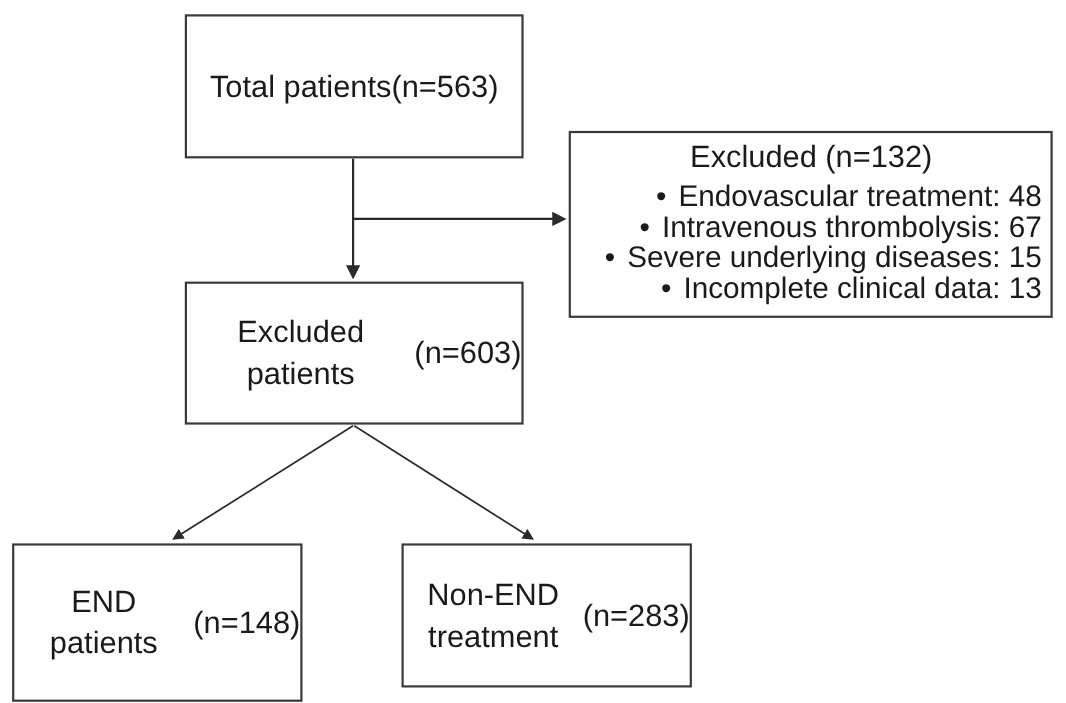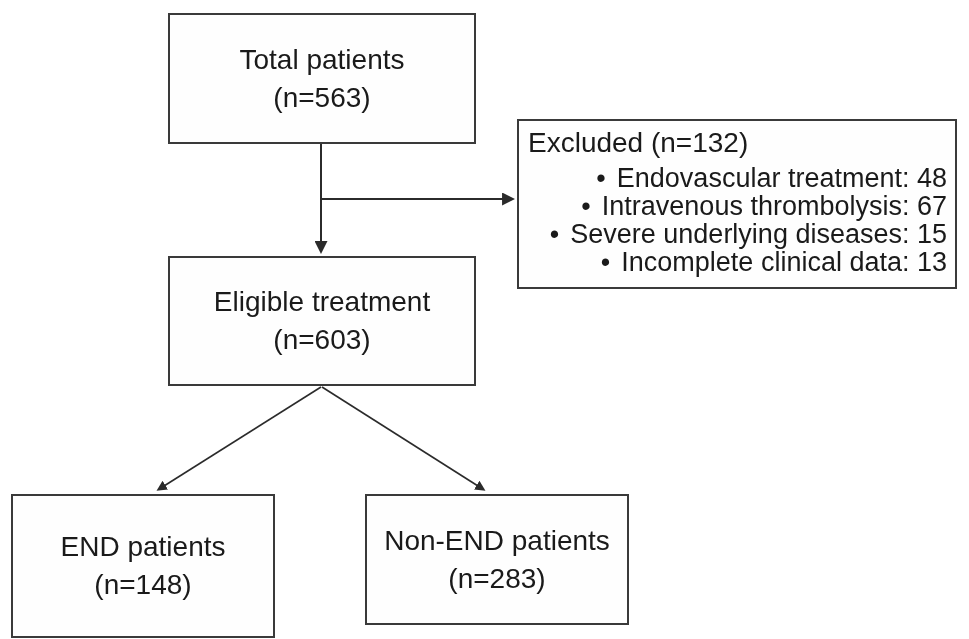--- a/index.html
+++ b/index.html
@@ -17,21 +17,21 @@
     overflow: hidden;
   }
   .box {
     position: absolute;
     box-sizing: border-box;
     background: #fefefe;
     border: 2px solid #3a3a3a;
   }
   .center-box {
     display: flex;
-    flex-direction: column;
+    flex-direction: row;
     align-items: center;
     justify-content: center;
     text-align: center;
     font-size: 28px;
     line-height: 38px;
   }
   #box-total    { left: 168px; top: 13px;  width: 308px; height: 131px; }
   #box-eligible { left: 168px; top: 256px; width: 308px; height: 130px; }
   #box-end      { left: 11px;  top: 494px; width: 264px; height: 144px; }
   #box-nonend   { left: 365px; top: 494px; width: 264px; height: 131px; }
@@ -39,20 +39,21 @@
   #box-excluded {
     left: 517px; top: 119px; width: 440px; height: 170px;
     padding: 7px 8px 6px 9px;
     font-size: 27px;
   }
   .excluded-title {
     font-size: 28px;
     line-height: 30px;
     margin-bottom: 6px;
     white-space: nowrap;
+    text-align: center;
   }
   .excluded-list {
     padding-left: 5px;
   }
   .excluded-item {
     line-height: 28px;
     white-space: nowrap;
     text-align: right;
   }
   .bullet {
@@ -97,27 +98,27 @@
     <div class="excluded-title">Excluded (n=132)</div>
     <div class="excluded-list">
       <div class="excluded-item"><span class="bullet">•</span><span>Endovascular treatment: 48</span></div>
       <div class="excluded-item"><span class="bullet">•</span><span>Intravenous thrombolysis: 67</span></div>
       <div class="excluded-item"><span class="bullet">•</span><span>Severe underlying diseases: 15</span></div>
       <div class="excluded-item"><span class="bullet">•</span><span>Incomplete clinical data: 13</span></div>
     </div>
   </div>
 
   <div class="box center-box" id="box-eligible">
-    <div>Eligible treatment</div>
+    <div>Excluded patients</div>
     <div>(n=603)</div>
   </div>
 
   <div class="box center-box" id="box-end">
     <div>END patients</div>
     <div>(n=148)</div>
   </div>
 
   <div class="box center-box" id="box-nonend">
-    <div>Non-END patients</div>
+    <div>Non-END treatment</div>
     <div>(n=283)</div>
   </div>
 
 </div>
 
 </body></html>

